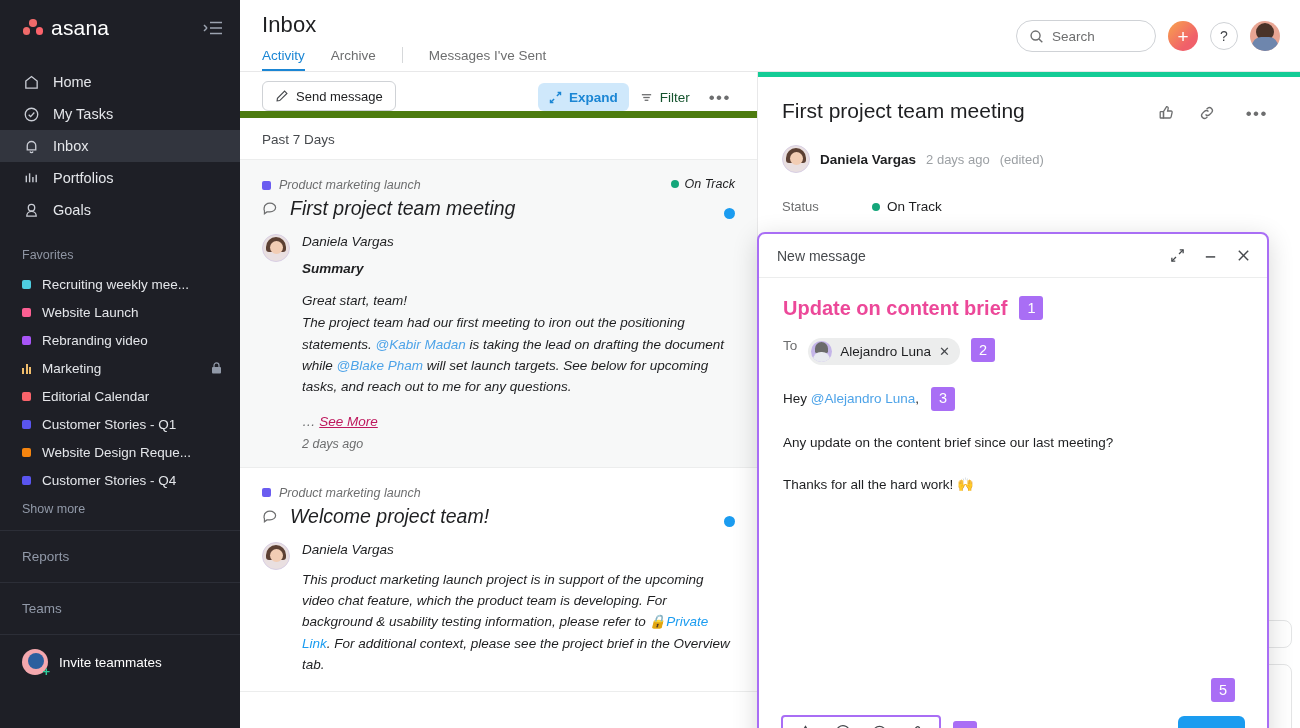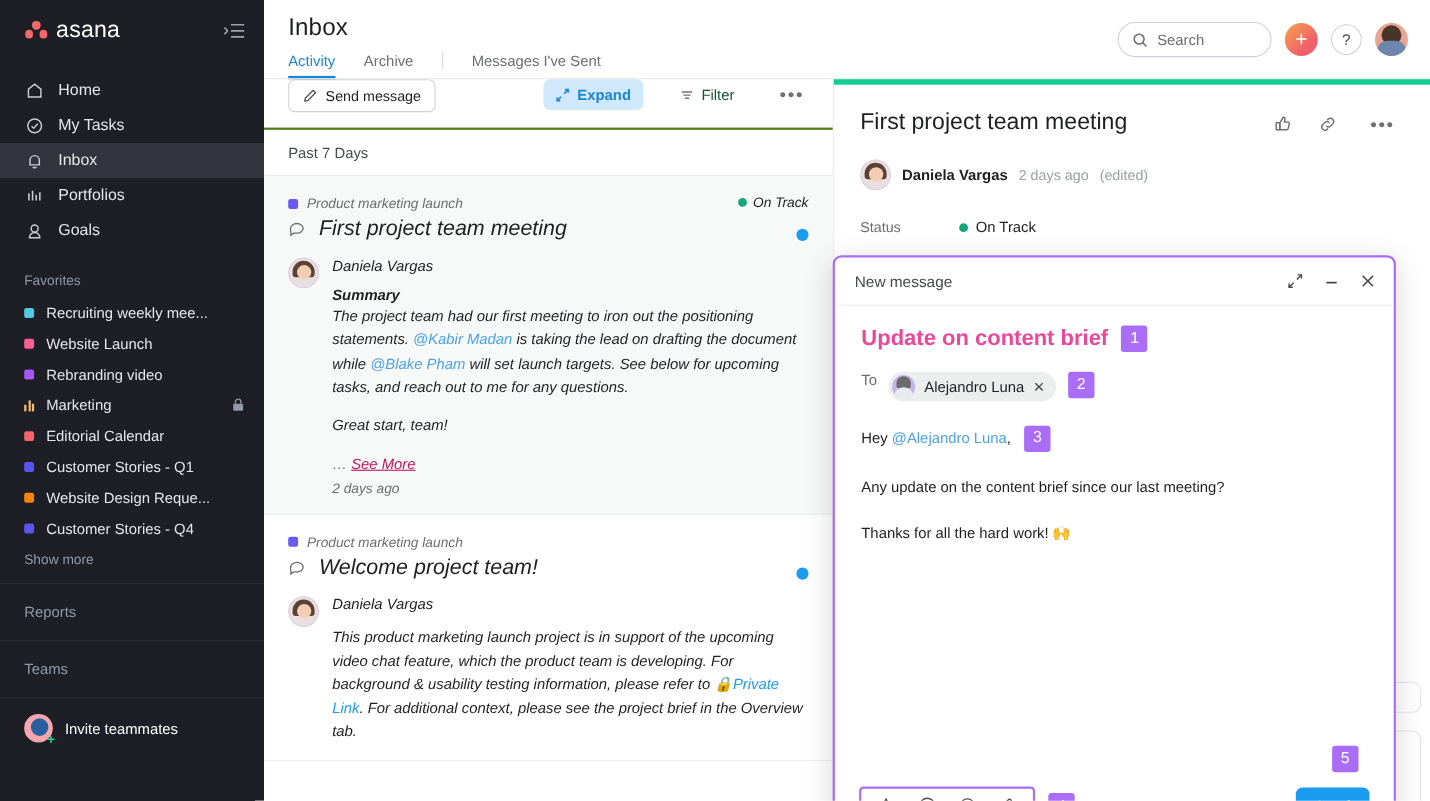--- a/index.html
+++ b/index.html
@@ -96,27 +96,27 @@
   .tab { font-size: 13.5px; color: #6d6e6f; padding: 0 0 9px 0; margin-right: 26px; cursor: pointer; position: relative; }
   .tab.active { color: #1b86d4; font-weight: normal; }
   .tab.active::after { content:""; position:absolute; left:0; right:0; bottom:0; height:2.5px; background:#1b86d4; }
   .tab-sep { width: 1px; height: 16px; background: #d6d8da; margin: 0 26px 9px 0; }
   .hdr-border { position: absolute; left: 0; right: 0; bottom: 0; height: 1px; background: #e8e8e9; }
 
   .content { flex: 1; display: flex; min-height: 0; }
 
   
   .list-col { width: 518px; flex: 0 0 518px; border-right: 1px solid #e8e8e9; display: flex; flex-direction: column; min-height: 0; }
-  .list-toolbar { height: 46px; display: flex; align-items: flex-start; padding: 0 18px 0 22px; border-bottom: 2px solid #4d7c0f; }
+  .list-toolbar { height: 46px; display: flex; align-items: flex-end; padding: 0 18px 0 22px; border-bottom: 7px solid #4d7c0f; }
   .btn-outline {
     display: flex; align-items: center; gap: 7px; height: 30px; padding: 0 12px;
     border: 1px solid #cfd2d6; border-radius: 6px; font-size: 13px; color: #1e1f21;
     background: #fff; cursor: pointer;
   }
-  .tb-right { margin-left: auto; display: flex; align-items: center; gap: 24px; }
+  .tb-right { margin-left: auto; display: flex; align-items: center; gap: 2px; }
   .chip-expand {
     display: flex; align-items: center; gap: 7px; height: 28px; padding: 0 11px;
     background: #cfe8fb; color: #1b86d4; border-radius: 6px; font-size: 13.5px; font-weight: bold; cursor: pointer;
   }
   .chip-plain {
     display: flex; align-items: center; gap: 7px; height: 28px; padding: 0 9px;
     color: #14532d; border-radius: 6px; font-size: 13.5px; cursor: pointer;
   }
   .dots-btn { color: #6d6e6f; font-size: 17px; padding: 0 8px; cursor: pointer; letter-spacing: 1.5px; line-height: 1; }
 
@@ -440,22 +440,22 @@
                   </svg>
               </span>
               <span class="item-title">First project team meeting</span>
             </div>
             <div class="unread-dot"></div>
             <div class="msg-row">
               <div class="av-sm"></div>
               <div class="msg-body">
                 <div class="msg-author">Daniela Vargas</div>
                 <div class="msg-sub">Summary</div>
+                <div class="msg-text gap">Great start, team!</div>
                 <div class="msg-text"><span>The project team had our first meeting to iron out the positioning statements. </span><span class="mention">@Kabir Madan</span><span> is taking the lead on drafting the document while </span><span class="mention">@Blake Pham</span><span> will set launch targets. See below for upcoming tasks, and reach out to me for any questions.</span></div>
-                <div class="msg-text gap">Great start, team!</div>
                 <div class="see-more"><span>… </span><a href="#">See More</a></div>
                 <div class="ts">2 days ago</div>
               </div>
             </div>
           </div>
 
           <div class="inbox-item">
             <div class="proj-line">
               <span class="proj-dot"></span>
               <span class="proj-name">Product marketing launch</span>

